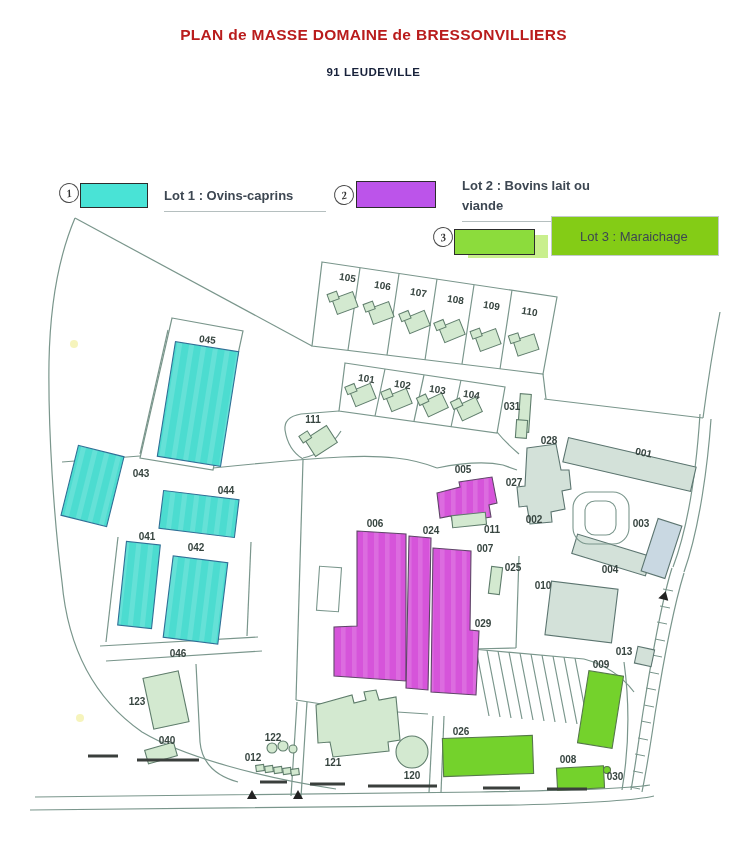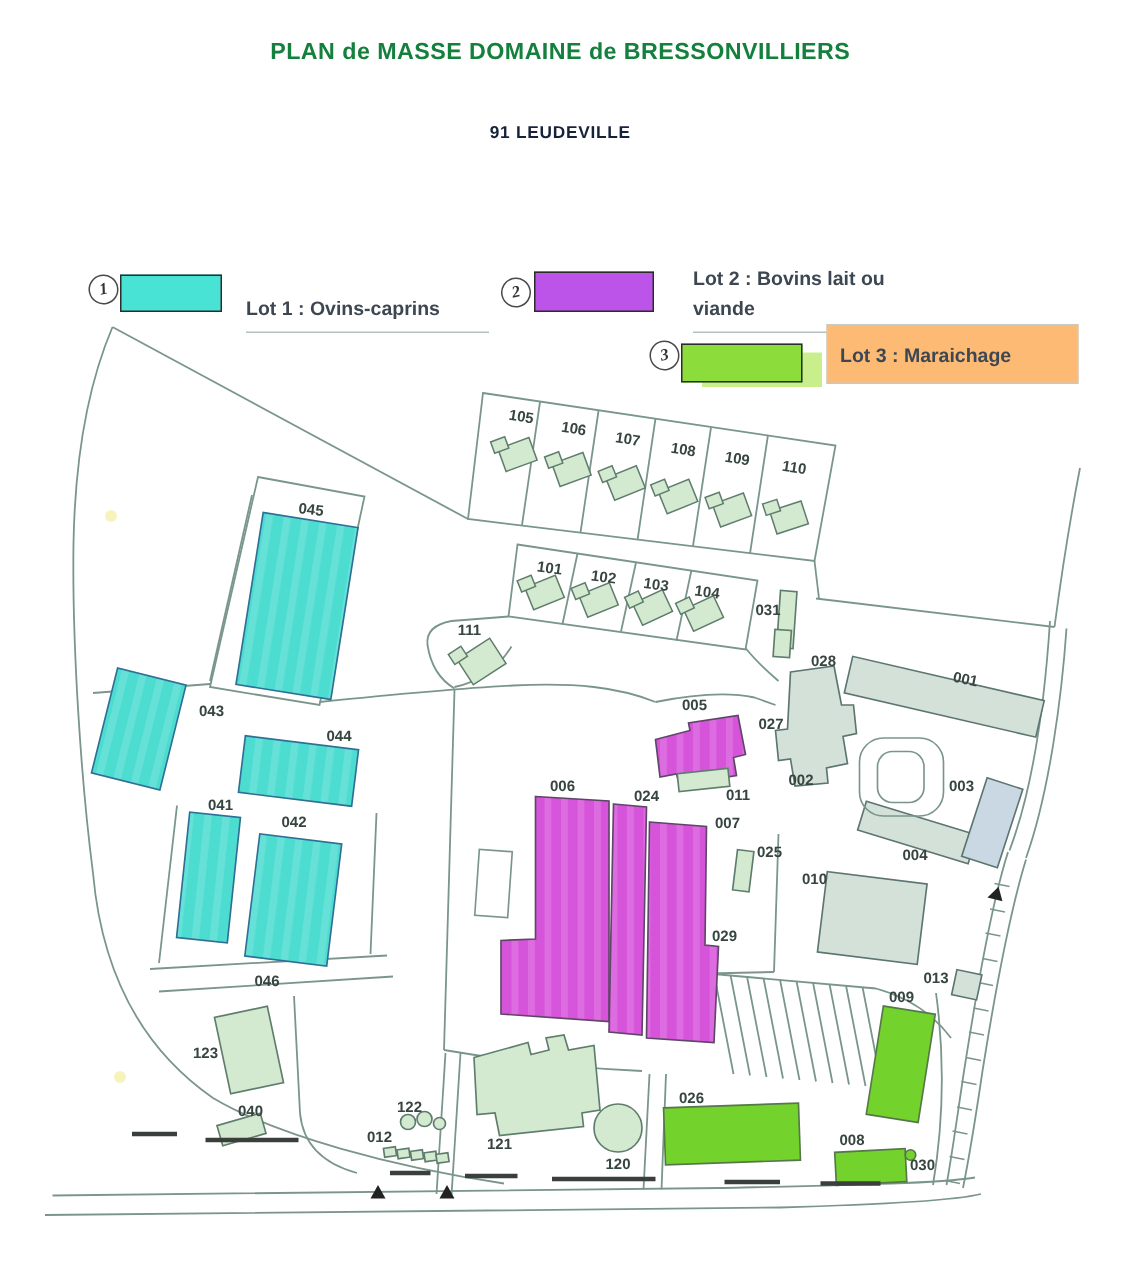--- a/index.html
+++ b/index.html
@@ -1,46 +1,46 @@
 <!DOCTYPE html>
 <html><head>
 <meta charset="utf-8">
 <style>
   html,body{margin:0;padding:0;}
   body{width:747px;height:854px;background:#ffffff;position:relative;overflow:hidden;
        font-family:"Liberation Sans",sans-serif;}
   .header{position:absolute;top:0;left:0;width:747px;text-align:center;z-index:3;}
-  .title{margin-top:26px;font-size:15.5px;font-weight:bold;color:#15803d;letter-spacing:.3px;}
-  .subtitle{margin-top:39px;font-size:11.5px;font-weight:bold;color:#17213a;letter-spacing:.5px;}
+  .title{margin-top:26px;font-size:15.5px;font-weight:bold;color:#b91c1c;letter-spacing:.3px;}
+  .subtitle{margin-top:22px;font-size:11.5px;font-weight:bold;color:#17213a;letter-spacing:.5px;}
   .num-circle{position:absolute;width:18px;height:18px;border:1.6px solid #4a4a4a;border-radius:50%;
        background:#fff;display:flex;align-items:center;justify-content:center;
        font-family:"Liberation Serif",serif;font-style:italic;font-weight:bold;font-size:11px;
        color:#333;transform:rotate(-12deg);z-index:4;}
   .swatch{position:absolute;border:1.7px solid #2c2c2c;z-index:4;}
   .legend-label{position:absolute;font-size:13px;font-weight:bold;color:#3d4752;
        border-bottom:1px solid #b5bfbf;padding-bottom:5px;line-height:1.55;z-index:4;}
-  .lot3-box{position:absolute;border:1px solid #c3caca;background:#fdba74;display:flex;
-       align-items:center;padding-left:8px;font-size:13px;font-weight:bold;color:#3d4752;
+  .lot3-box{position:absolute;border:1px solid #c3caca;background:#84cc16;display:flex;
+       align-items:center;padding-left:28px;font-size:13px;font-weight:normal;color:#3d4752;
        box-sizing:border-box;z-index:4;}
   .lot3-echo{position:absolute;background:#c9ef8d;z-index:3;}
   #map-svg{position:absolute;left:0;top:0;z-index:1;}
   .map-label{font-family:"Liberation Sans",sans-serif;font-weight:bold;fill:#374540;font-size:10px;}
 </style>
 </head>
 <body>
 
 <div class="header">
   <div class="title">PLAN de MASSE DOMAINE de BRESSONVILLIERS</div>
   <div class="subtitle">91 LEUDEVILLE</div>
 </div>
 
 <div>
   <div class="num-circle" style="left:59px;top:183px;">1</div>
   <div class="swatch" style="left:80px;top:183px;width:66px;height:23px;background:#49e3d6;"></div>
-  <div class="legend-label" style="left:164px;top:196px;width:162px;">Lot 1 : Ovins-caprins</div>
+  <div class="legend-label" style="left:164px;top:186px;width:162px;">Lot 1 : Ovins-caprins</div>
 
   <div class="num-circle" style="left:334px;top:185px;">2</div>
   <div class="swatch" style="left:356px;top:181px;width:78px;height:25px;background:#bc54ea;"></div>
   <div class="legend-label" style="left:462px;top:176px;width:155px;">Lot 2 : Bovins lait ou viande</div>
 
   <div class="lot3-echo" style="left:468px;top:235px;width:80px;height:23px;"></div>
   <div class="num-circle" style="left:433px;top:227px;">3</div>
   <div class="swatch" style="left:454px;top:229px;width:79px;height:24px;background:#8cdc3c;"></div>
   <div class="lot3-box" style="left:551px;top:216px;width:168px;height:40px;">Lot 3 : Maraichage</div>
 </div>

